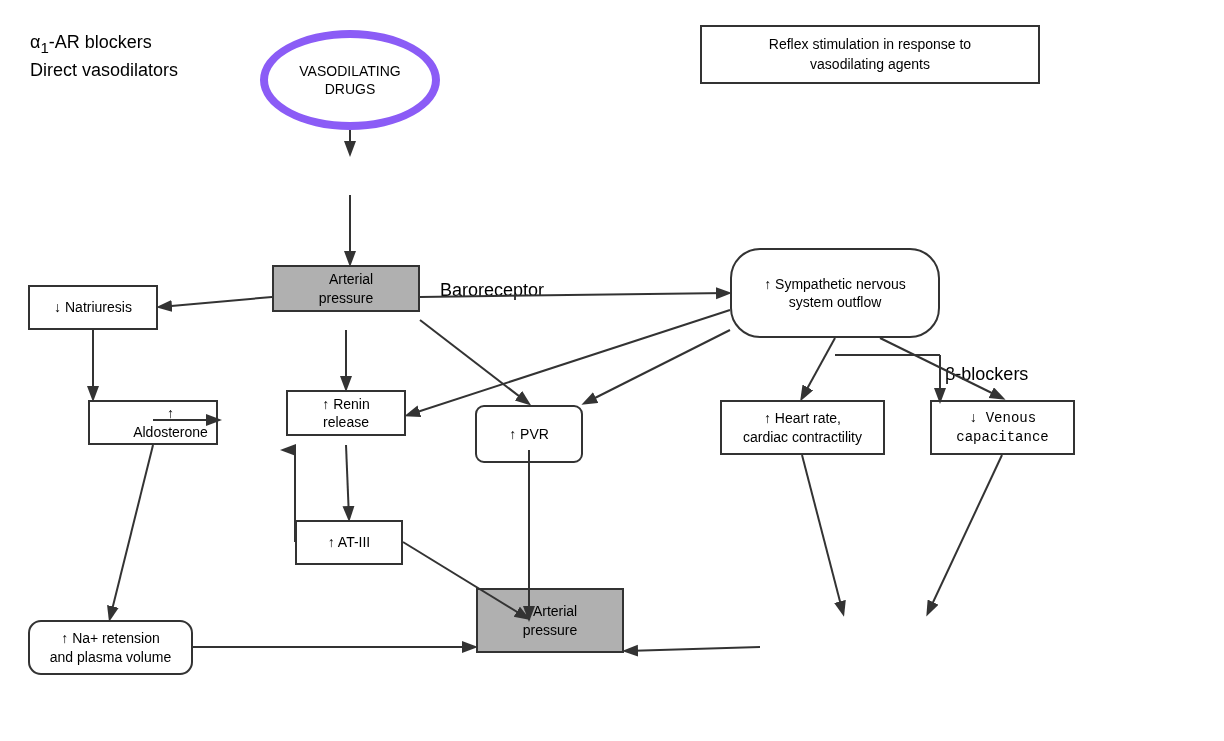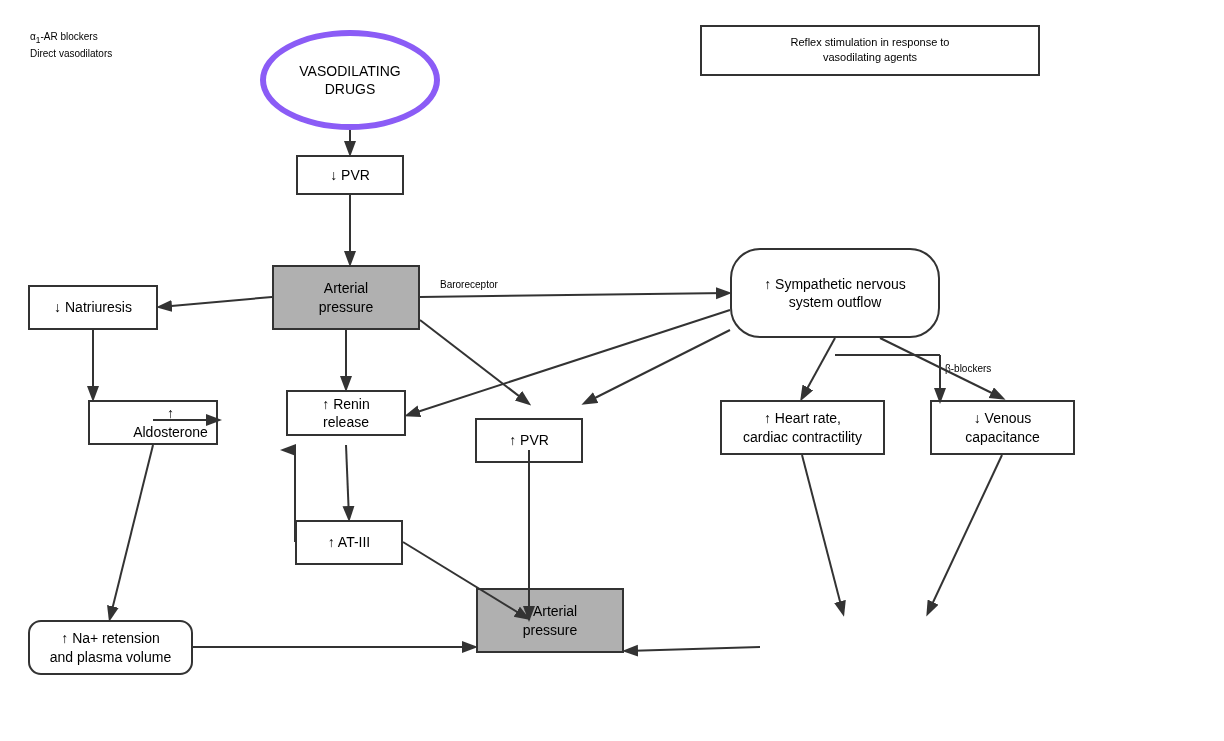--- a/index.html
+++ b/index.html
@@ -26,41 +26,41 @@
       justify-content: center;
       font-size: 14px;
       line-height: 1.3;
       padding: 4px 8px;
     }
     .box.gray-bg {
       background: #b0b0b0;
     }
     .box.ellipse {
       border-radius: 50%;
-      border: 6px solid #8b5cf6;
+      border: 8px solid #8b5cf6;
     }
     .label-text {
       position: absolute;
-      font-size: 10px;
+      font-size: 18px;
       text-align: left;
       line-height: 1.4;
     }
     
     .arrows-svg {
       position: absolute;
       top: 0; left: 0;
       width: 1224px;
       height: 741px;
       pointer-events: none;
     }
     .reflex-box {
       position: absolute;
       border: 2px solid #333;
       background: #fff;
-      font-size: 11px;
+      font-size: 14px;
       line-height: 1.4;
       padding: 8px 12px;
       text-align: center;
     }
   </style>
 </head>
 <body>
 
 <div class="diagram">
 
@@ -69,25 +69,22 @@
   </div>
 
   <div class="reflex-box" style="left:700px; top:25px; width:340px;">
     Reflex stimulation in response to<br>vasodilating agents
   </div>
 
   <div class="box ellipse" style="left:260px; top:30px; width:180px; height:100px;">
     <span>VASODILATING<br>DRUGS</span>
   </div>
 
-  <div class="box" style="left:296px; top:155px; width:108px; height:40px;">
-    <span>↓ PVR</span>
-  </div>
 
-  <div class="box gray-bg" style="left:272px; top:265px; width:148px; height:65px;">
+  <div class="box gray-bg" style="left:272px; top:265px; width:148px; height:47px;text-align:right;">
     <span>Arterial<br>pressure</span>
   </div>
 
   <div class="label-text" style="left:440px; top:278px;">Baroreceptor</div>
 
   <div class="box" style="left:730px; top:248px; width:210px; height:90px;border-radius:30px;">
     <span>↑ Sympathetic nervous<br>system outflow</span>
   </div>
 
   <div class="box" style="left:28px; top:285px; width:130px; height:45px;">
@@ -95,29 +92,29 @@
   </div>
 
   <div class="box" style="left:88px; top:400px; width:130px; height:45px;padding-left:43px;">
     <span>↑ Aldosterone</span>
   </div>
 
   <div class="box" style="left:286px; top:390px; width:120px; height:46px;">
     <span>↑ Renin<br>release</span>
   </div>
 
-  <div class="box" style="left:475px; top:418px; width:108px; height:45px;">
+  <div class="box" style="left:475px; top:405px; width:108px; height:58px;border-radius:9px;">
     <span>↑ PVR</span>
   </div>
 
   <div class="box" style="left:720px; top:400px; width:165px; height:55px;">
     <span>↑ Heart rate,<br>cardiac contractility</span>
   </div>
 
-  <div class="box" style="left:930px; top:400px; width:145px; height:55px;">
+  <div class="box" style="left:930px; top:400px; width:145px; height:55px;font-family:Liberation Mono, monospace;">
     <span>↓ Venous<br>capacitance</span>
   </div>
 
   <div class="label-text" style="left:945px; top:362px;">β-blockers</div>
 
   <div class="box" style="left:295px; top:520px; width:108px; height:45px;">
     <span>↑ AT-III</span>
   </div>
 
   <div class="box gray-bg" style="left:476px; top:588px; width:148px; height:65px;">

